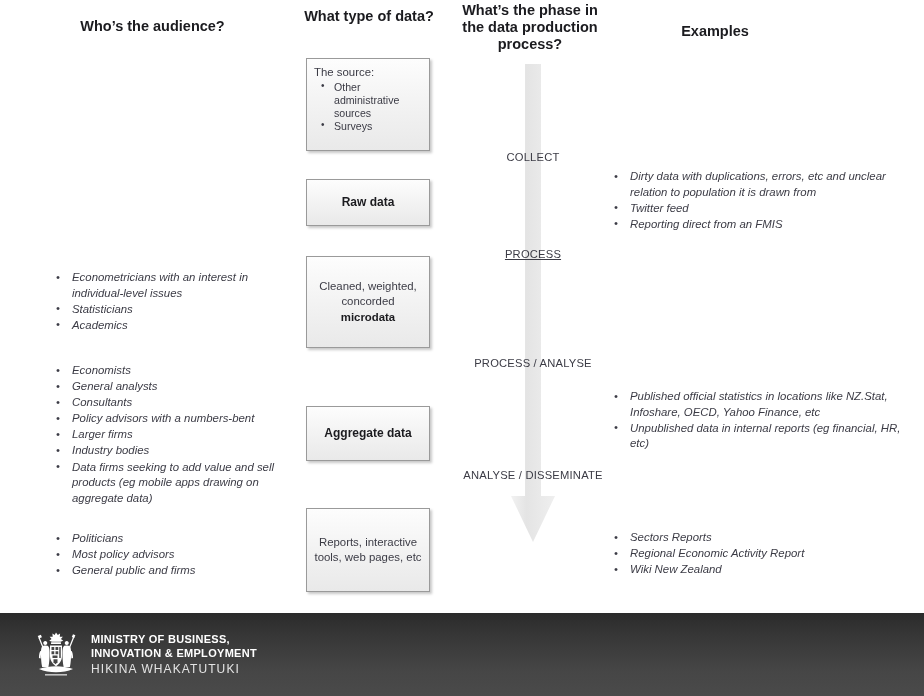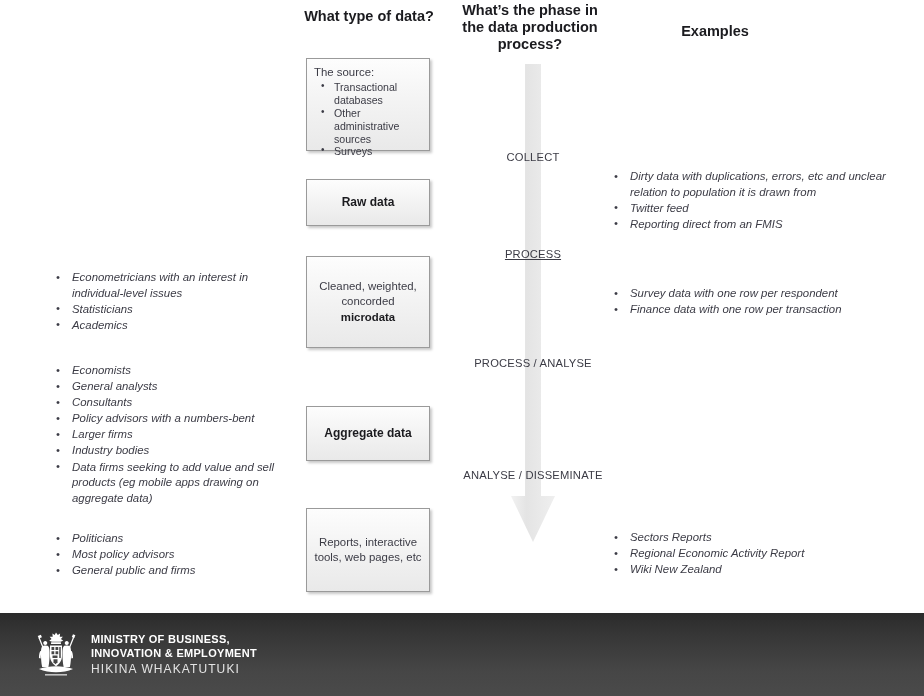--- a/index.html
+++ b/index.html
@@ -180,20 +180,21 @@
     letter-spacing: 1.1px;
     margin-top: 2px;
     color: #e4e4e4;
   }
 </style>
 </head>
 <body>
 
 <div class="slide">
 
+  <div class="col-head" id="head-audience">Who’s the audience?</div>
   <div class="col-head" id="head-type">What type of data?</div>
   <div class="col-head" id="head-phase">What’s the phase in the data production process?</div>
   <div class="col-head" id="head-examples">Examples</div>
 
 
   <ul class="bullets" id="aud-2">
     <li>Econometricians with an interest in individual-level issues</li>
     <li>Statisticians</li>
     <li>Academics</li>
   </ul>
@@ -210,21 +211,20 @@
 
   <ul class="bullets" id="aud-4">
     <li>Politicians</li>
     <li>Most policy advisors</li>
     <li>General public and firms</li>
   </ul>
 
   <div class="box" id="box-source">
     <div class="src-title">The source:</div>
     <ul>
-      <li>Transactional databases</li>
       <li>Other administrative sources</li>
       <li>Surveys</li>
     </ul>
   </div>
 
   <div class="box" id="box-raw">
     <div class="inner">Raw data</div>
   </div>
 
   <div class="box" id="box-micro">
@@ -260,25 +260,25 @@
   <div class="phase-label" id="phase-process">PROCESS</div>
   <div class="phase-label" id="phase-proc-anal">PROCESS / ANALYSE</div>
   <div class="phase-label" id="phase-anal-diss">ANALYSE / DISSEMINATE</div>
 
   <ul class="bullets" id="ex-1">
     <li>Dirty data with duplications, errors, etc and unclear relation to population it is drawn from</li>
     <li>Twitter feed</li>
     <li>Reporting direct from an FMIS</li>
   </ul>
 
-  <ul class="bullets" id="ex-2">
-    <li>Survey data with one row per respondent</li>
-    <li>Finance data with one row per transaction</li>
-  </ul>
-
+
+  <ul class="bullets" id="ex-3">
+    <li>Published official statistics in locations like NZ.Stat, Infoshare, OECD, Yahoo Finance, etc</li>
+    <li>Unpublished data in internal reports (eg financial, HR, etc)</li>
+  </ul>
 
   <ul class="bullets" id="ex-4">
     <li>Sectors Reports</li>
     <li>Regional Economic Activity Report</li>
     <li>Wiki New Zealand</li>
   </ul>
 
 </div>
 
 <div id="footer">

